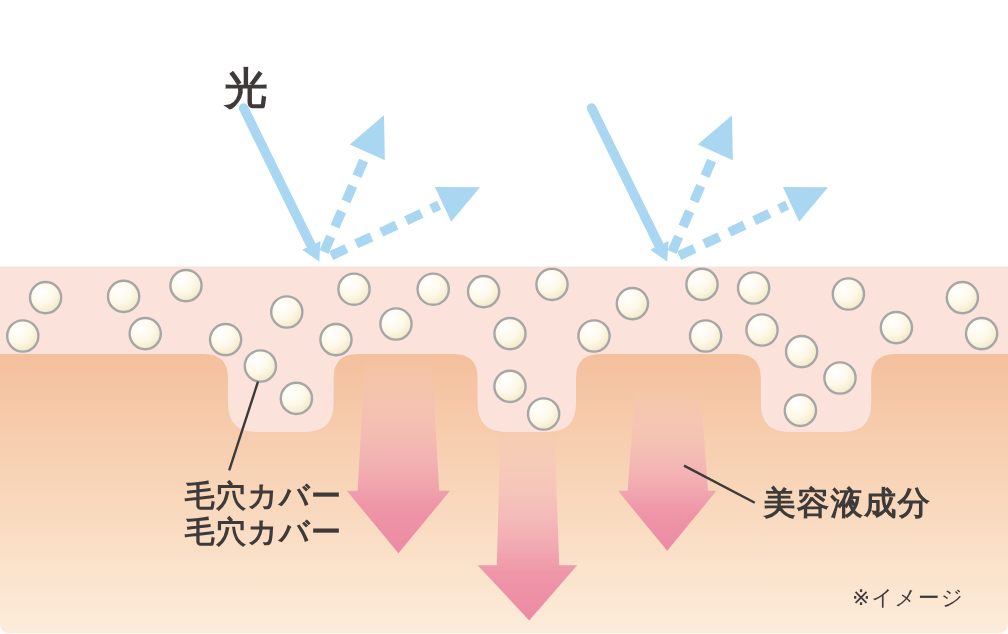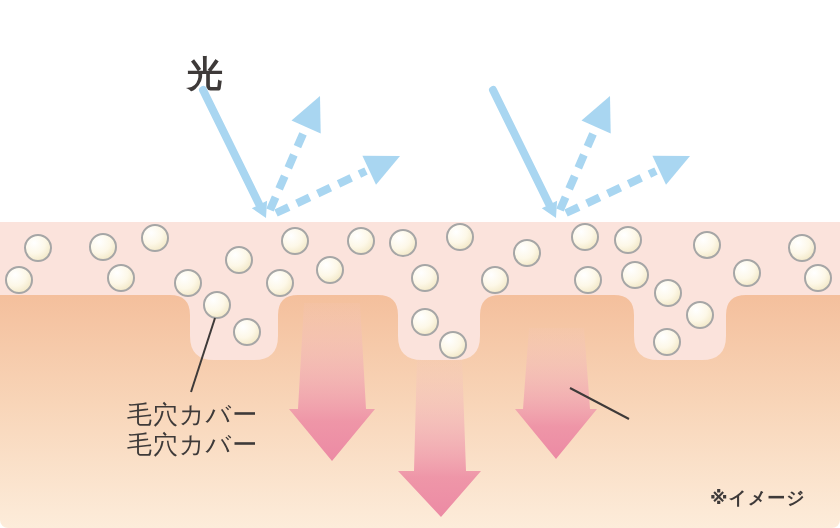--- a/index.html
+++ b/index.html
@@ -8,23 +8,23 @@
     width:840px;height:528px;
     background:#ffffff;
     overflow:hidden;
     border-radius:8px;
     font-family:"Liberation Sans","DejaVu Sans",sans-serif;
     color:#3e3a39;
   }
   .stage svg{position:absolute;left:0;top:0;}
   .lbl{position:absolute;white-space:nowrap;color:#3e3a39;}
   .light-label{left:187px;top:50px;font-size:36px;font-weight:600;letter-spacing:1px;}
-  .powder-label{left:127px;top:399px;font-size:25px;font-weight:400;line-height:30px;letter-spacing:1px;}
+  .powder-label{left:154px;top:399px;font-size:25px;font-weight:700;line-height:30px;letter-spacing:1px;}
   .serum-label{left:636px;top:401px;font-size:27px;font-weight:600;letter-spacing:1px;}
-  .image-note{left:710px;top:486px;font-size:18px;font-weight:700;letter-spacing:1px;}
+  .image-note{left:710px;top:486px;font-size:18px;font-weight:400;letter-spacing:1px;}
 </style>
 </head>
 <body>
 
 <div class="stage">
 
   <svg width="840" height="528" viewBox="0 0 840 528">
     <defs>
       <linearGradient id="dermisGrad" x1="0" y1="0" x2="0" y2="1">
         <stop offset="0" stop-color="#f4bf9c"></stop>
@@ -114,16 +114,17 @@
     <line x1="570" y1="388" x2="629" y2="419" stroke="#3e3a39" stroke-width="2"></line>
   </svg>
 
   <div class="lbl light-label">光</div>
 
   <div class="lbl powder-label">
     <span>毛穴カバー</span><br>
     <span>毛穴カバー</span>
   </div>
 
+  <div class="lbl serum-label">美容液成分</div>
 
   <div class="lbl image-note">※イメージ</div>
 
 </div>
 
 </body></html>

